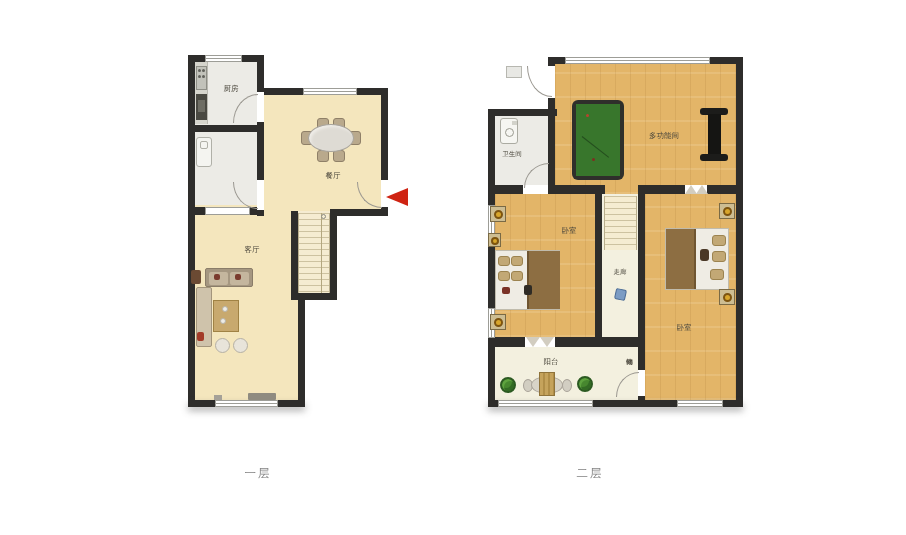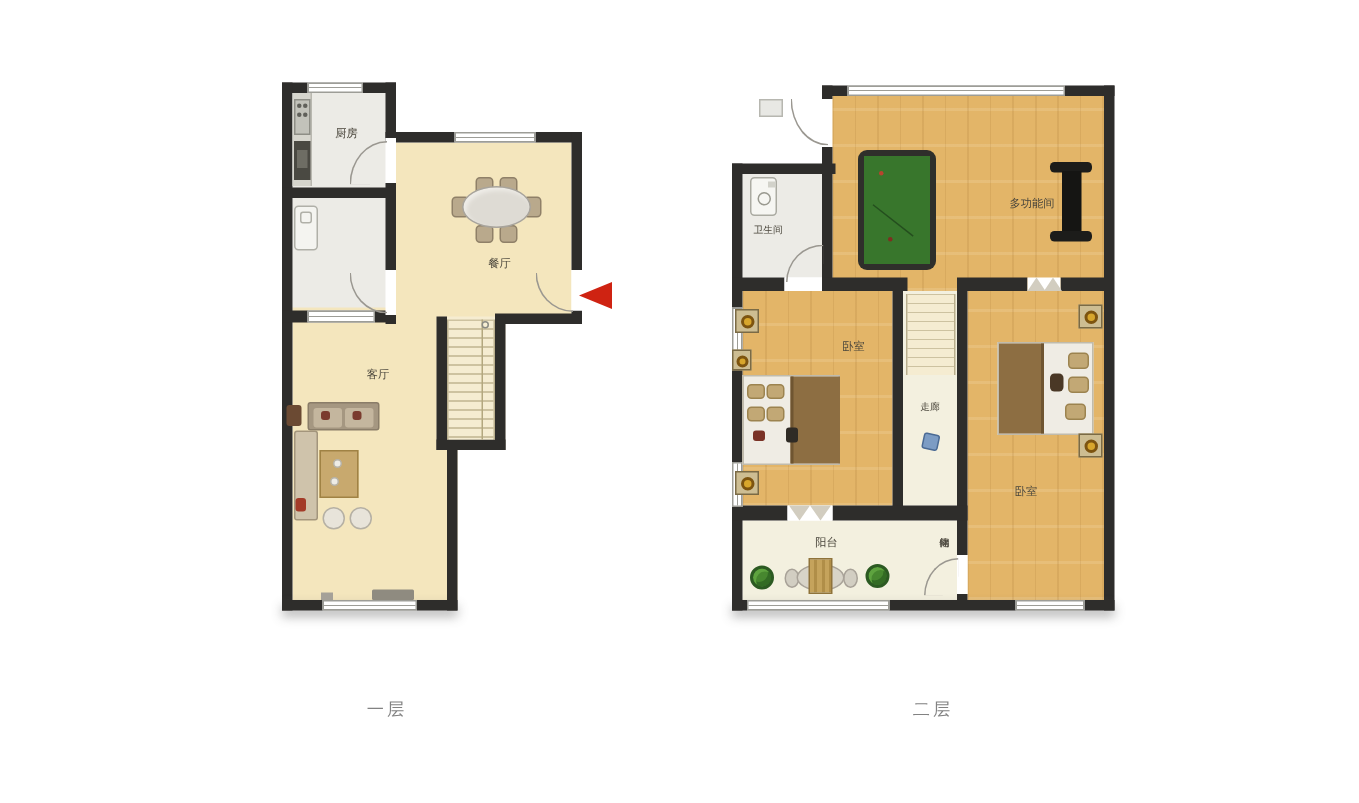--- a/index.html
+++ b/index.html
@@ -247,22 +247,22 @@
     <div class="abs" style="left:615px;top:289px;width:11px;height:11px;background:#7c9cc4;border:1px solid #4a6a94;border-radius:2px;transform:rotate(12deg);"></div>
 
     <div class="plant" style="left:500px;top:377px;width:16px;height:16px;"></div>
     <div class="plant" style="left:577px;top:376px;width:16px;height:16px;"></div>
     <div class="abs" style="left:523px;top:379px;width:10px;height:13px;border-radius:50%;background:#d2cec2;border:1px solid #a8a298;"></div>
     <div class="abs" style="left:562px;top:379px;width:10px;height:13px;border-radius:50%;background:#d2cec2;border:1px solid #a8a298;"></div>
     <div class="abs" style="left:531px;top:376px;width:32px;height:18px;border-radius:50%;background:#d8d4c8;border:1px solid #a9a399;"></div>
     <div class="abs" style="left:539px;top:372px;width:16px;height:24px;background:repeating-linear-gradient(90deg,#c5a35c 0 3px,#b08e48 3px 5px);border:1px solid #8f733a;"></div>
 
     <div class="rlabel" style="left:512px;top:154px;font-size:6.5px;">卫生间</div>
-    <div class="rlabel" style="left:688px;top:136px;">多功能间</div>
+    <div class="rlabel" style="left:664px;top:136px;">多功能间</div>
     <div class="rlabel" style="left:569px;top:231px;">卧室</div>
     <div class="rlabel" style="left:684px;top:328px;">卧室</div>
     <div class="rlabel" style="left:620px;top:272px;font-size:6.5px;">走廊</div>
     <div class="rlabel vert" style="left:629px;top:353px;">储物间</div>
     <div class="rlabel" style="left:551px;top:362px;">阳台</div>
-    <div class="flabel" style="left:622px;top:473px;">二层</div>
+    <div class="flabel" style="left:590px;top:473px;">二层</div>
   </div>
 
 </div>
 
 </body></html>

